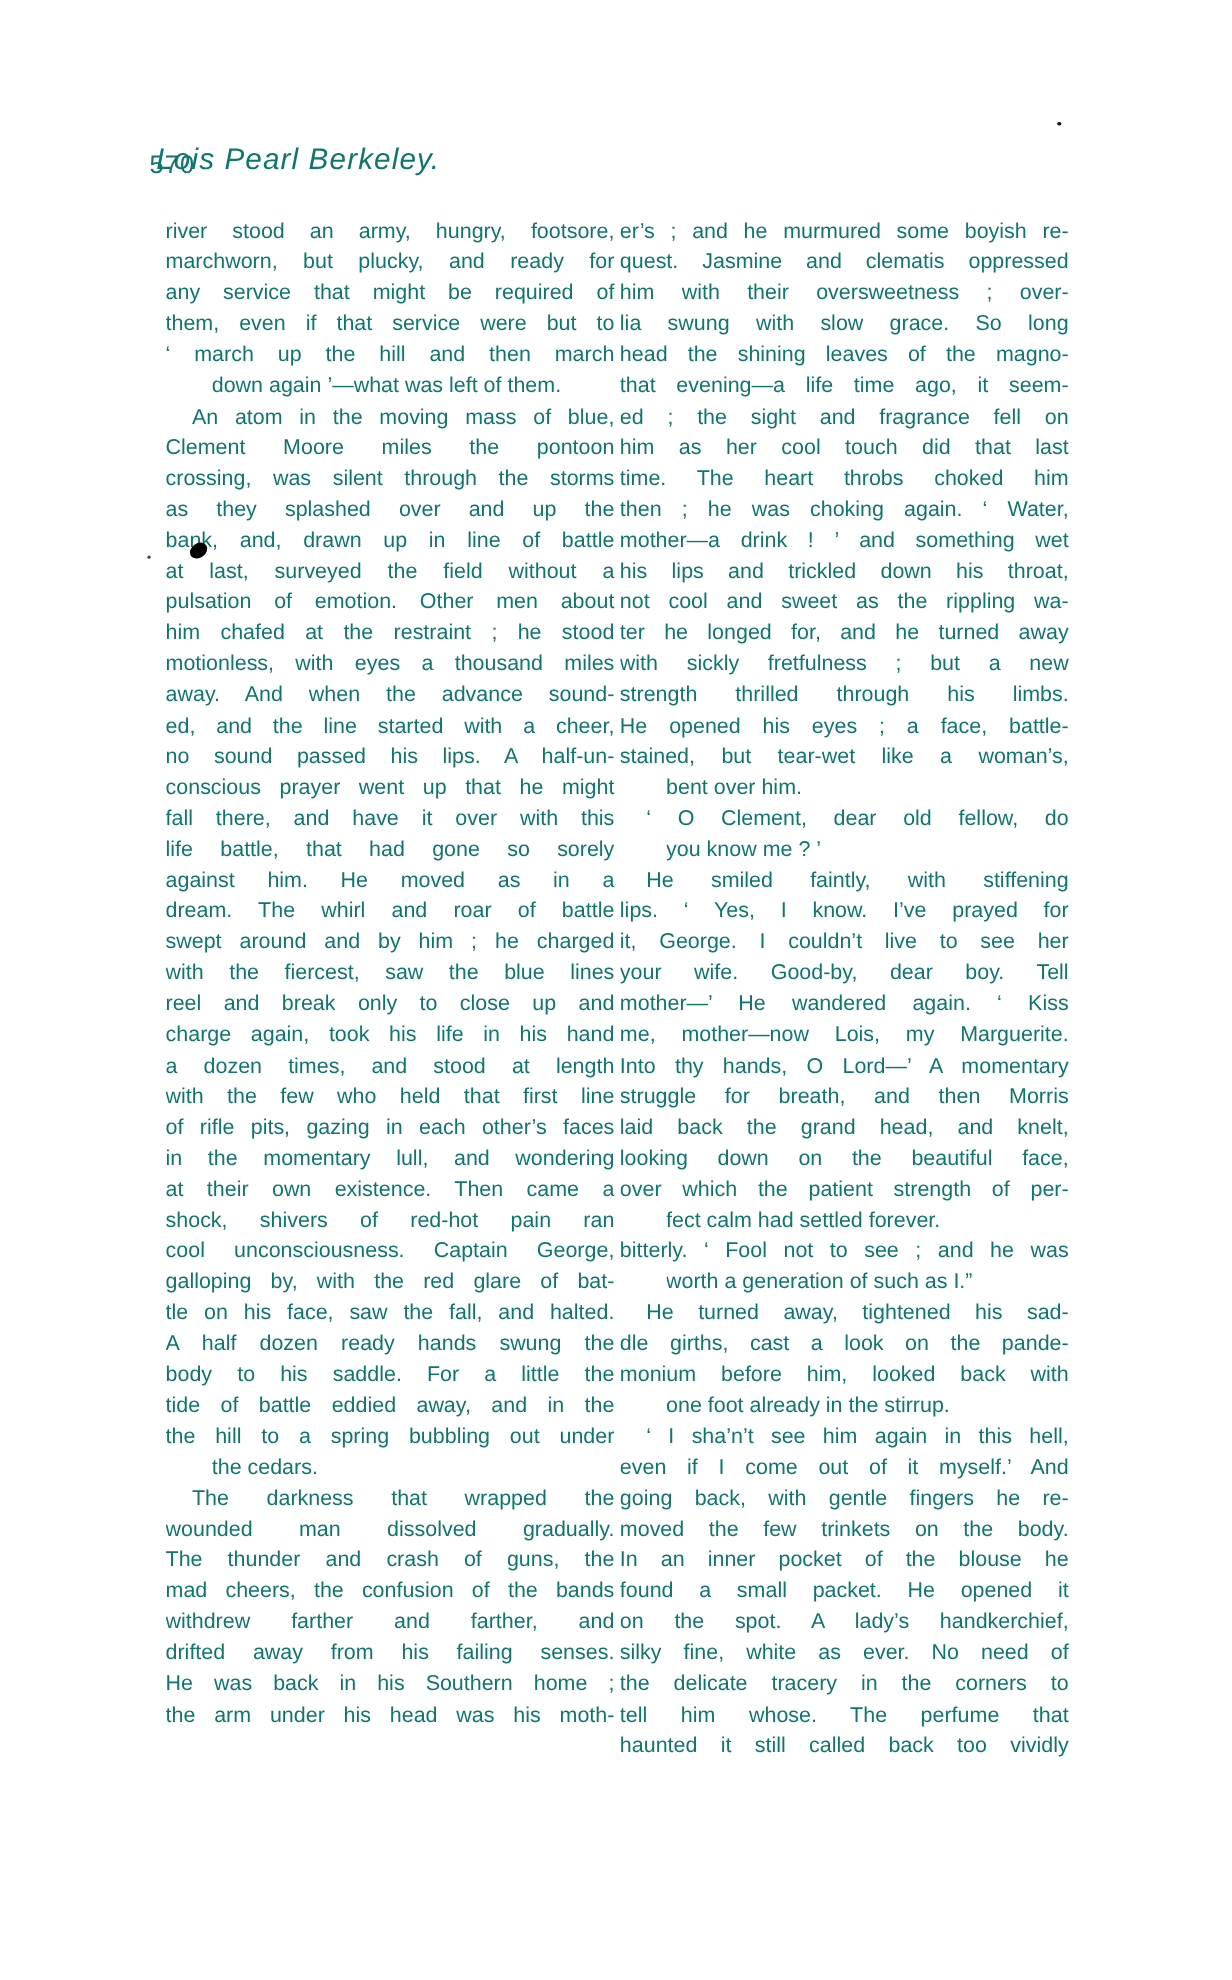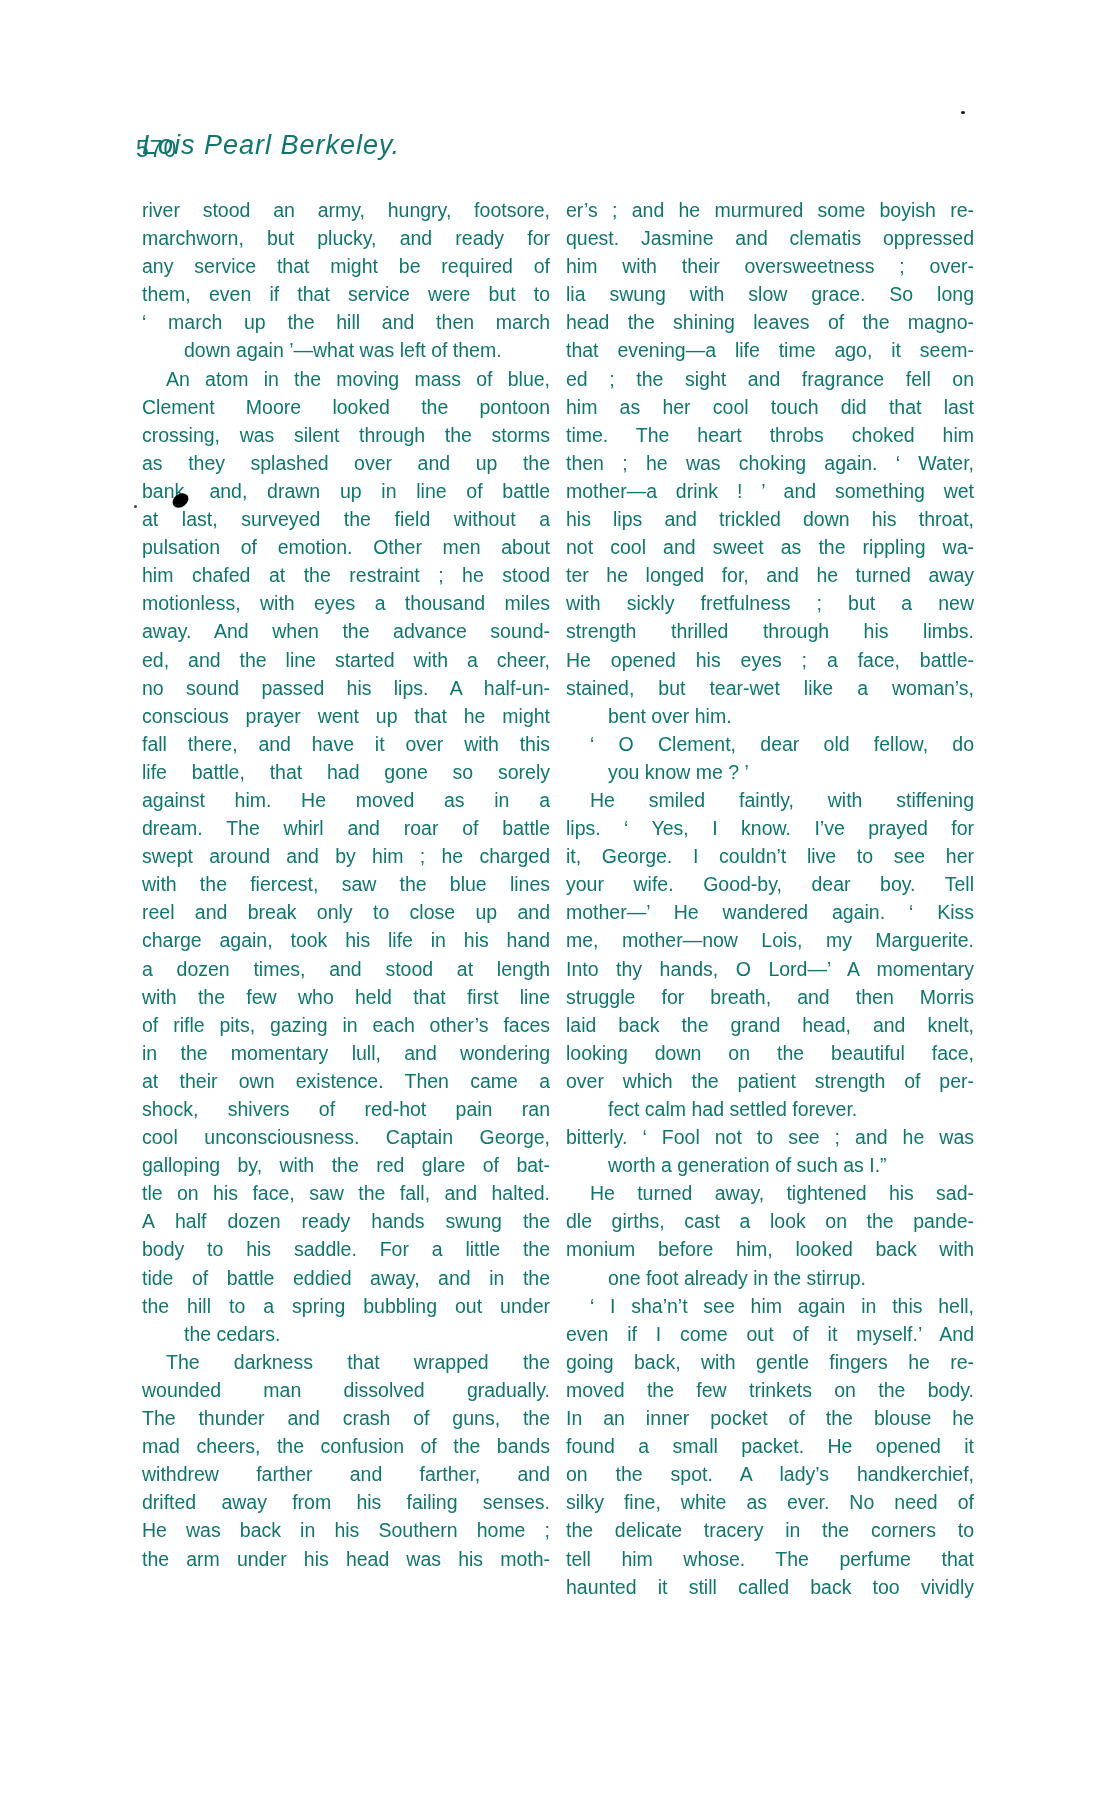--- a/index.html
+++ b/index.html
@@ -15,21 +15,21 @@
   .pg-header{position:relative;height:44px;}
   .page-num{
     position:absolute;left:-6px;top:6px;
     font-size:23px;letter-spacing:1px;
   }
   .title{
     margin:0;text-align:left;
     font-size:27px;font-style:italic;font-weight:normal;
     letter-spacing:1px;
   }
-  .columns{display:flex;gap:16px;margin-top:22px;}
+  .columns{display:flex;gap:5px;margin-top:22px;justify-content:center;}
   .col{width:408px;}
   .line{
     font-size:19.5px;
     line-height:28.1px;
     height:28.1px;
     text-align:justify;
     text-align-last:justify;
     overflow:hidden;
   }
   .line.par-end{text-align-last:left;margin-left:42px;}
@@ -54,21 +54,21 @@
     <div class="columns">
       <section class="col">
 
       <div class="line">river stood an army, hungry, footsore,</div>
           <div class="line">marchworn, but plucky, and ready for</div>
           <div class="line">any service that might be required of</div>
           <div class="line">them, even if that service were but to</div>
           <div class="line">‘ march up the hill and then march</div>
           <div class="line par-end">down again ’—what was left of them.</div>
           <div class="line indent">An atom in the moving mass of blue,</div>
-          <div class="line">Clement Moore looked the pontoon</div>
+          <div class="line">Clement Moore miles the pontoon</div>
           <div class="line">crossing, was silent through the storms</div>
           <div class="line">as they splashed over and up the</div>
           <div class="line">bank, and, drawn up in line of battle</div>
           <div class="line">at last, surveyed the field without a</div>
           <div class="line">pulsation of emotion.  Other men about</div>
           <div class="line">him chafed at the restraint ; he stood</div>
           <div class="line">motionless, with eyes a thousand miles</div>
           <div class="line">away.  And when the advance sound-</div>
           <div class="line">ed, and the line started with a cheer,</div>
           <div class="line">no sound passed his lips.  A half-un-</div>

